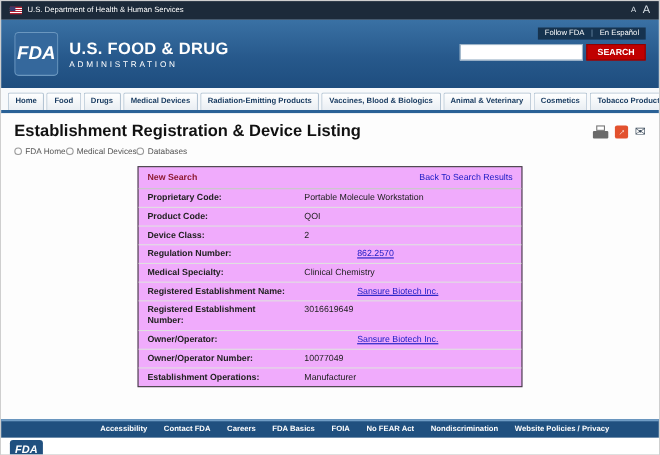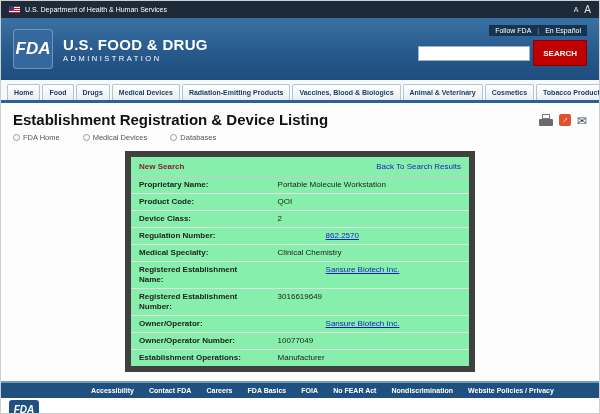--- a/index.html
+++ b/index.html
@@ -28,21 +28,21 @@
     box-shadow:inset 0 0 0 1px #6b97bf;display:flex;align-items:center;justify-content:center;
     color:#fff;font-weight:bold;font-style:italic;font-size:17px;cursor:pointer;}
   .header-title{margin-left:10px;color:#fff;}
   .header-title .line1{font-size:15px;font-weight:bold;letter-spacing:.3px;}
   .header-title .line2{font-size:7.5px;letter-spacing:2.5px;margin-top:1px;}
   .header-right{position:absolute;right:12px;top:7px;display:flex;flex-direction:column;align-items:flex-end;}
   .follow-row{display:flex;align-items:center;background:#16334f;padding:2px 6px;font-size:7px;color:#fff;}
   .follow-sep{margin:0 6px;color:#7e9cb8;}
   .search-row{display:flex;align-items:center;margin-top:4px;}
   .search-input{width:112px;height:15px;border:1px solid #9db4c8;font-size:8px;padding:0 4px;background:#fff;}
-  .search-btn{height:26px;margin-left:3px;padding:0 9px;background:#c00000;border:1px solid #8f0000;
+  .search-btn{height:15px;margin-left:3px;padding:0 9px;background:#c00000;border:1px solid #8f0000;
     color:#fff;font-size:8px;font-weight:bold;cursor:pointer;line-height:13px;}
 
   
   .nav-bar{display:flex;align-items:flex-end;gap:2px;padding:4px 6px 0 6px;background:#f7f9fb;
     border-bottom:3px solid #2a6196;flex-shrink:0;}
   .nav-tab{white-space:nowrap;font-size:7px;font-weight:bold;color:#16395f;cursor:pointer;
     background:linear-gradient(#ffffff,#e9eef3);border:1px solid #b4c4d3;border-bottom:none;
     border-radius:2px 2px 0 0;padding:4px 6px;}
 
   
@@ -52,26 +52,26 @@
   .title-icons{display:flex;gap:6px;align-items:center;}
   .print-icon{width:14px;height:12px;position:relative;display:inline-block;cursor:pointer;}
   .print-icon .paper{position:absolute;top:0;left:3px;width:8px;height:5px;background:#fff;border:1px solid #777;}
   .print-icon .pbody{position:absolute;bottom:0;left:0;width:14px;height:7px;background:#6a6a6a;border-radius:1px;}
   .share-icon{width:12px;height:12px;background:#e2512e;border-radius:2px;display:flex;
     align-items:center;justify-content:center;cursor:pointer;}
   .share-icon::before{content:"\2192";color:#fff;font-size:9px;transform:rotate(-45deg);line-height:1;}
   .email-icon{cursor:pointer;line-height:1;}
   .email-icon::before{content:"\2709";font-size:12px;color:#3a4a5a;}
 
-  .breadcrumb{margin-top:5px;font-size:7.5px;color:#555;display:flex;gap:23px;}
+  .breadcrumb{margin-top:5px;font-size:7.5px;color:#555;display:flex;gap:0;}
   .crumb{display:flex;align-items:center;gap:3px;cursor:pointer;}
   .crumb::before{content:"";width:5px;height:5px;border:1px solid #999;border-radius:50%;display:inline-block;}
 
   
-  .result-box{width:350px;margin:9px auto 0;background:#86efac;border:6px solid #404040;}
+  .result-box{width:350px;margin:9px auto 0;background:#f0abfc;border:1px solid #404040;}
   .result-head{display:flex;justify-content:space-between;align-items:center;
     padding:5px 8px;border-bottom:1px solid #c9c9c9;}
   .new-search{font-size:8px;font-weight:bold;color:#8e1b33;cursor:pointer;}
   .back-link{font-size:8px;color:#1a1ac4;cursor:pointer;}
   .result-table{width:100%;border-collapse:collapse;font-size:8px;}
   .result-table td{padding:3px 8px;border-top:1px solid #e0e0e0;vertical-align:top;color:#222;line-height:1.25;}
   .result-table tr:first-child td{border-top:none;}
   .cell-label{width:41%;font-weight:bold;color:#173a5e;}
   .val.link{color:#1a1ac4;text-decoration:underline;cursor:pointer;padding-left:48px;}
 
@@ -151,21 +151,21 @@
 
     <div class="result-box">
       <div class="result-head">
         <span class="new-search">New Search</span>
         <span class="back-link">Back To Search Results</span>
       </div>
       <table class="result-table">
         <tbody>
 
         <tr>
-            <td class="cell-label">Proprietary Name:</td>
+            <td class="cell-label">Proprietary Code:</td>
             <td class="cell-value">
               <span class="val">Portable Molecule Workstation</span>
             </td>
           </tr>
             <tr>
             <td class="cell-label">Product Code:</td>
             <td class="cell-value">
               <span class="val">QOI</span>
             </td>
           </tr>

